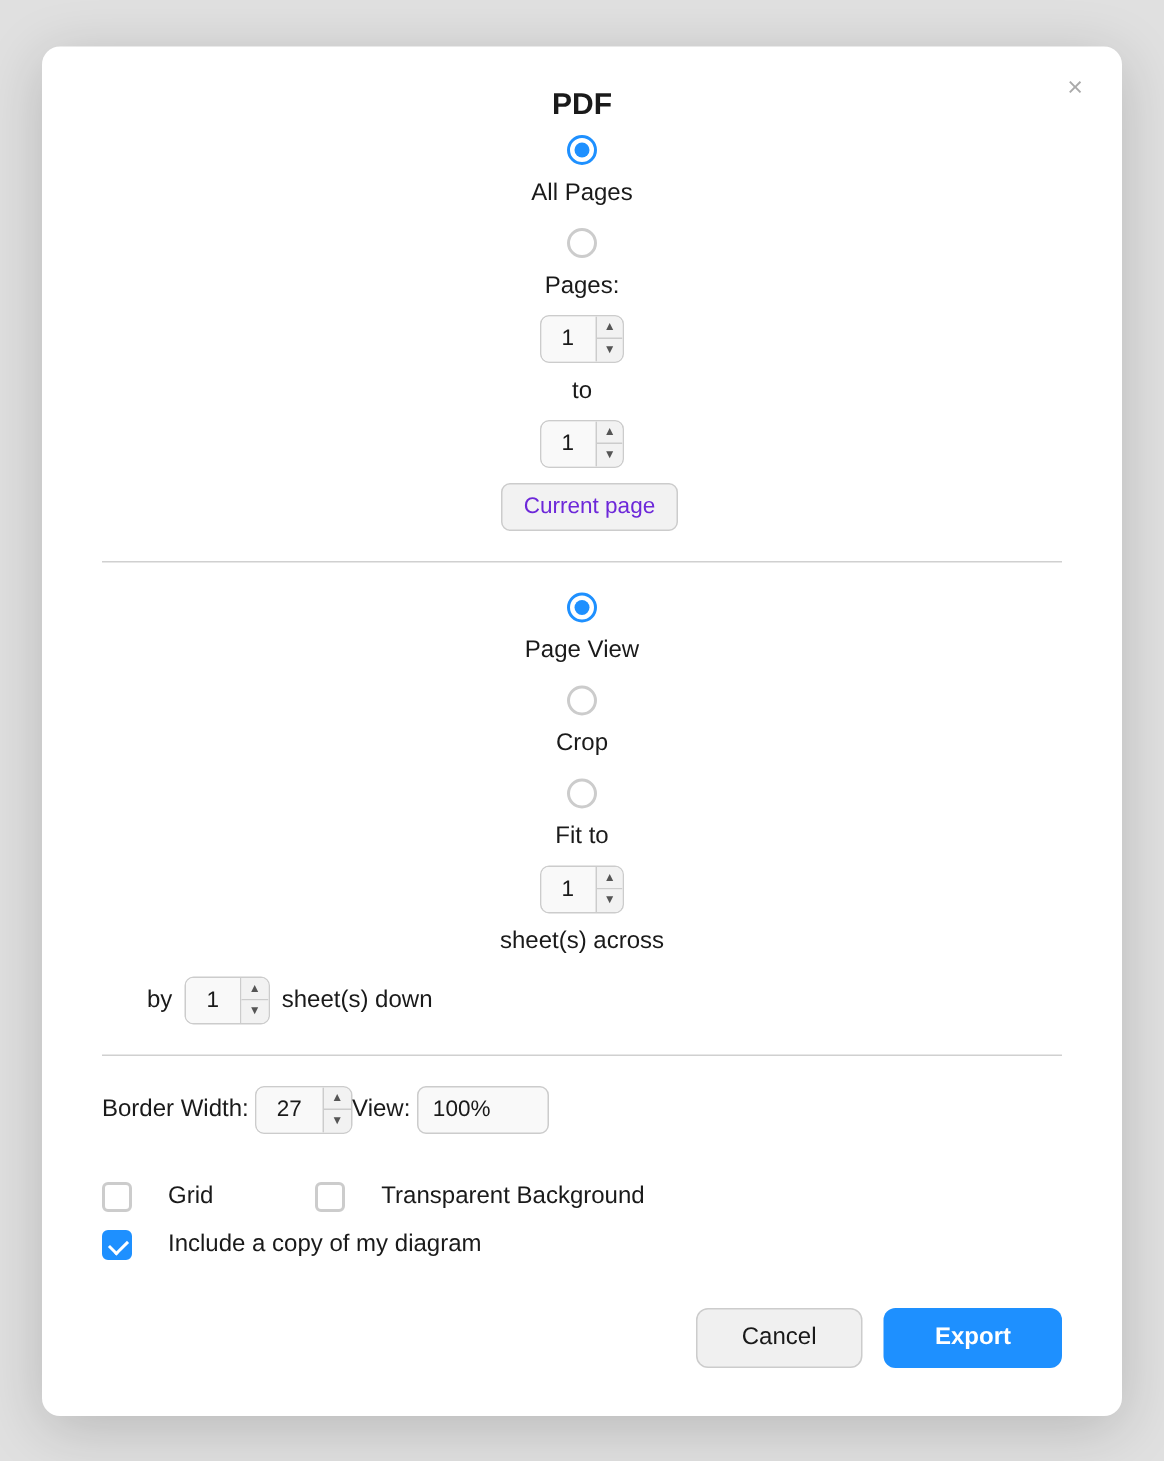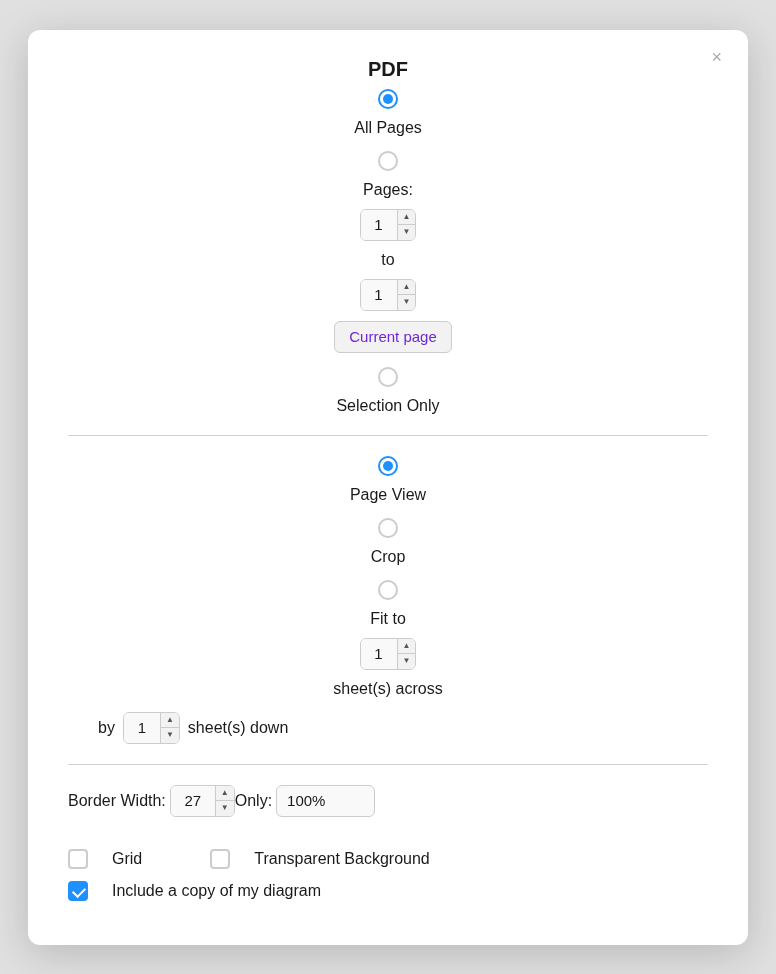--- a/index.html
+++ b/index.html
@@ -193,21 +193,21 @@
       font-size: 16px;
       color: #1a1a1a;
       margin-right: 4px;
     }
 
     .zoom-input {
       border: 1px solid #ccc;
       border-radius: 6px;
       padding: 4px 10px;
       font-size: 15px;
-      width: 99px;
+      width: 88px;
       height: 32px;
       outline: none;
       color: #1a1a1a;
       background: #f9f9f9;
     }
 
     .checkbox-row {
       display: flex;
       align-items: center;
       gap: 24px;
@@ -314,24 +314,20 @@
       <div class="spinner-input">
         <input type="text" value="1" style="">
         <div class="spinner-arrows">
           <button class="spinner-arrow">▲</button>
           <button class="spinner-arrow">▼</button>
         </div>
       </div>
       <button class="current-page-btn">Current page</button>
     </div>
 
-    <div class="radio-row">
-      <input type="radio" class="radio-input" name="page-range" id="selection-only" style="">
-      <label class="radio-label" for="selection-only">Selection Only</label>
-    </div>
   </div>
 
   <hr class="divider">
 
   <div class="section">
 
     <div class="radio-row">
       <input type="radio" class="radio-input" name="view-mode" id="page-view" checked="" style="">
       <label class="radio-label" for="page-view">Page View</label>
     </div>
@@ -375,31 +371,35 @@
 
     <div class="border-zoom-row">
       <span class="field-label">Border Width:</span>
       <div class="spinner-input">
         <input type="text" value="27" style="width: 44px;">
         <div class="spinner-arrows">
           <button class="spinner-arrow">▲</button>
           <button class="spinner-arrow">▼</button>
         </div>
       </div>
-      <span class="field-label">Only:</span>
+      <span class="field-label">View:</span>
       <input type="text" class="zoom-input" value="100%" style="">
     </div>
 
     <div class="checkbox-row">
       <input type="checkbox" class="custom-checkbox" id="grid" style="">
       <label class="checkbox-label" for="grid">Grid</label>
       <span class="checkbox-gap"></span>
       <input type="checkbox" class="custom-checkbox" id="transparent-bg" style="">
       <label class="checkbox-label" for="transparent-bg">Transparent Background</label>
     </div>
 
     <div class="checkbox-row">
       <input type="checkbox" class="custom-checkbox" id="include-copy" checked="" style="">
       <label class="checkbox-label" for="include-copy">Include a copy of my diagram</label>
     </div>
   </div>
 
+  <div class="footer-row">
+    <button class="cancel-btn">Cancel</button>
+    <button class="export-btn">Export</button>
+  </div>
 </div>
 
 </body></html>

